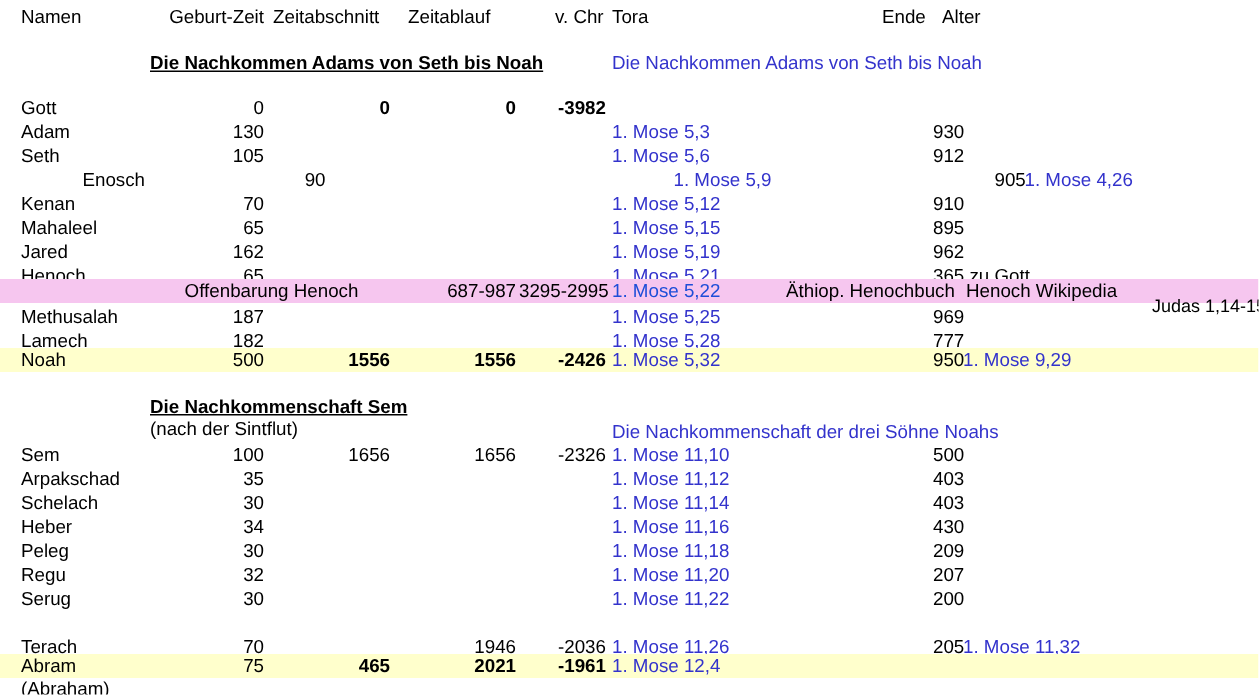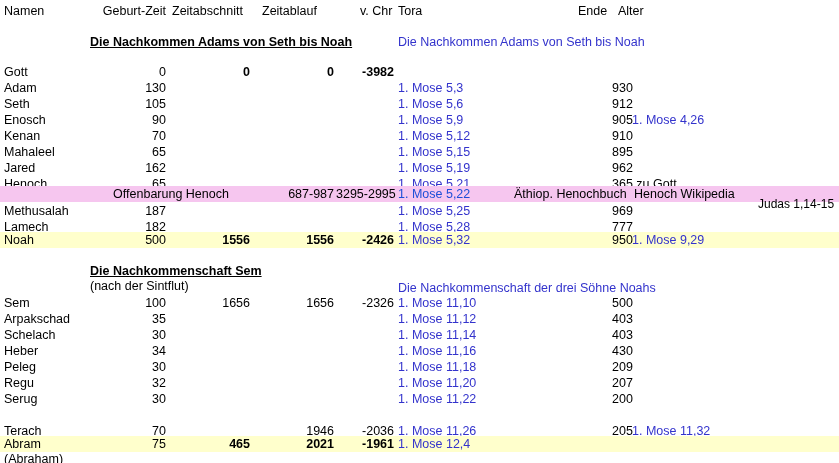--- a/index.html
+++ b/index.html
@@ -16,21 +16,21 @@
     overflow: hidden;
     position: relative;
   }
   .sheet {
     position: relative;
     width: 839px;
     height: 463px;
   }
   .row {
     position: absolute;
-    left: 0;
+    left: 10px;
     width: 675px;
     height: 16px;
     line-height: 16px;
   }
   .cell {
     position: absolute;
     white-space: nowrap;
     line-height: 16px;
     height: 16px;
   }
@@ -107,21 +107,21 @@
     <span class="cell c-end">930</span>
   </div>
 
   <div class="row" style="top:96px;">
     <span class="cell c-name">Seth</span>
     <span class="cell c-birth">105</span>
     <span class="cell c-tora">1. Mose 5,6</span>
     <span class="cell c-end">912</span>
   </div>
 
-  <div class="row" style="top:112px;">
+  <div class="row" style="top:112px;margin-left:41px;">
     <span class="cell c-name">Enosch</span>
     <span class="cell c-birth">90</span>
     <span class="cell c-tora">1. Mose 5,9</span>
     <span class="cell c-end">905</span>
     <span class="cell c-extra">1. Mose 4,26</span>
   </div>
 
   <div class="row" style="top:128px;">
     <span class="cell c-name">Kenan</span>
     <span class="cell c-birth">70</span>

